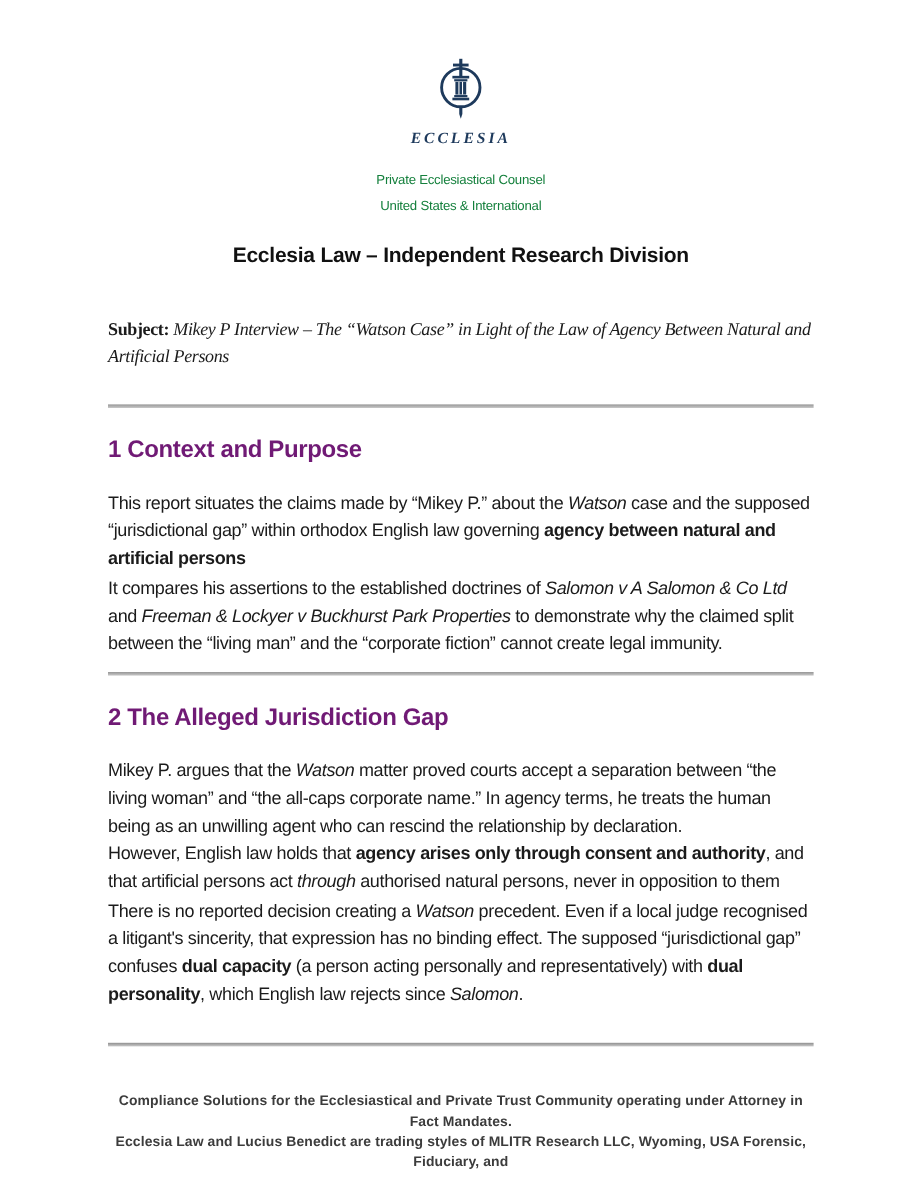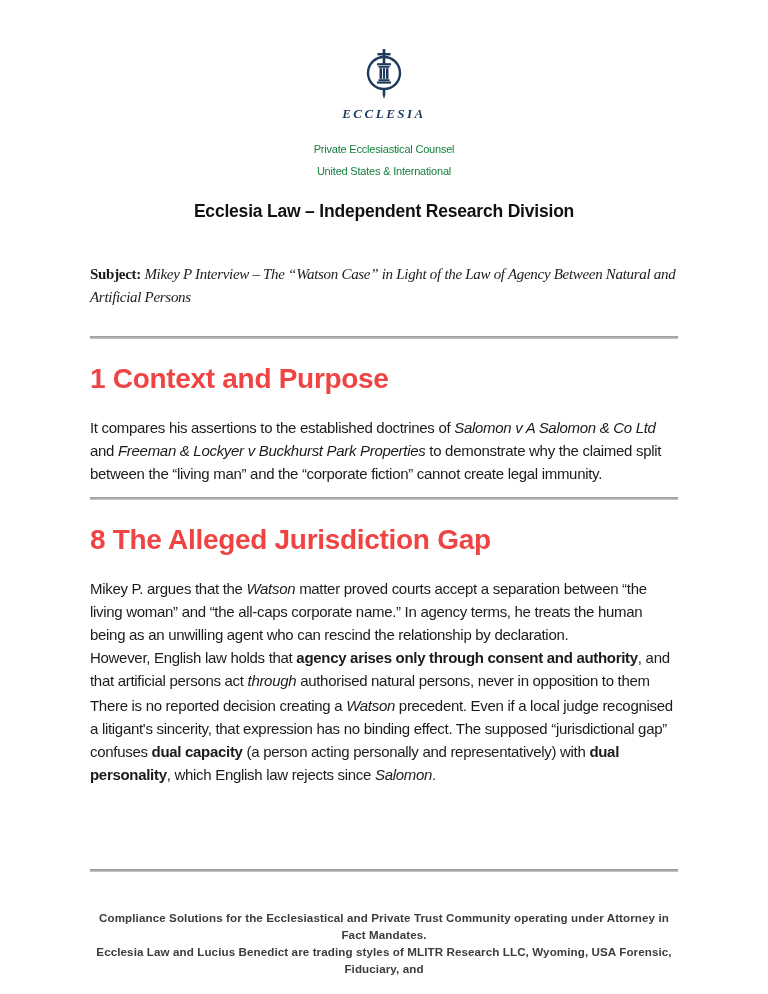--- a/index.html
+++ b/index.html
@@ -61,24 +61,24 @@
   }
   .rule {
     margin-top: 27px;
     height: 3px;
     border: none;
     background: linear-gradient(#969696, #c9c9c9);
   }
   .rule.r2 { margin-top: 12px; }
   h2.section-heading {
     margin-top: 24px;
-    font-size: 28px;
+    font-size: 20px;
     font-weight: bold;
     letter-spacing: -0.3px;
-    color: #ef4444;
+    color: #701a75;
   }
   p.body-para {
     margin-top: 21px;
     font-size: 15px;
     line-height: 23px;
     letter-spacing: -0.3px;
   }
   p.body-para + p.body-para { margin-top: 2px; }
   .b { font-weight: bold; }
   .i { font-style: italic; }
@@ -142,24 +142,25 @@
         <div>Private Ecclesiastical Counsel</div>
         <div>United States &amp; International</div>
       </div>
       <div class="division">Ecclesia Law – Independent Research Division</div>
     </div>
 
     <p class="subject"><span class="b">Subject:</span><span class="i"> </span><span class="i">Mikey P Interview – The “Watson Case” in Light of the Law of Agency Between Natural and Artificial Persons</span></p>
 
     <hr class="rule">
     <h2 class="section-heading">1 Context and Purpose</h2>
+    <p class="body-para"><span>This report situates the claims made by “Mikey P.” about the </span><span class="i">Watson</span><span> case and the supposed “jurisdictional gap” within orthodox English law governing </span><span class="b">agency between natural and artificial persons</span></p>
     <p class="body-para"><span>It compares his assertions to the established doctrines of </span><span class="i">Salomon v A Salomon &amp; Co Ltd</span><span> and </span><span class="i">Freeman &amp; Lockyer v Buckhurst Park Properties</span><span> to demonstrate why the claimed split between the “living man” and the “corporate fiction” cannot create legal immunity.</span></p>
 
     <hr class="rule r2">
-    <h2 class="section-heading">8 The Alleged Jurisdiction Gap</h2>
+    <h2 class="section-heading">2 The Alleged Jurisdiction Gap</h2>
     <p class="body-para"><span>Mikey P. argues that the </span><span class="i">Watson</span><span> matter proved courts accept a separation between “the living woman” and “the all-caps corporate name.” In agency terms, he treats the human being as an unwilling agent who can rescind the relationship by declaration.</span><br><span>However, English law holds that </span><span class="b">agency arises only through consent and authority</span><span>, and that artificial persons act </span><span class="i">through</span><span> authorised natural persons, never in opposition to them</span></p>
     <p class="body-para"><span>There is no reported decision creating a </span><span class="i">Watson</span><span> precedent. Even if a local judge recognised a litigant's sincerity, that expression has no binding effect. The supposed “jurisdictional gap” confuses </span><span class="b">dual capacity</span><span> (a person acting personally and representatively) with </span><span class="b">dual personality</span><span>, which English law rejects since </span><span class="i">Salomon</span><span>.</span></p>
   </div>
 
   <div class="footer">
     <hr class="footer-rule">
     <div class="footer-text">
       <div>Compliance Solutions for the Ecclesiastical and Private Trust Community operating under Attorney in Fact Mandates.</div>
       <div>Ecclesia Law and Lucius Benedict are trading styles of MLITR Research LLC, Wyoming, USA Forensic, Fiduciary, and</div>
     </div>

